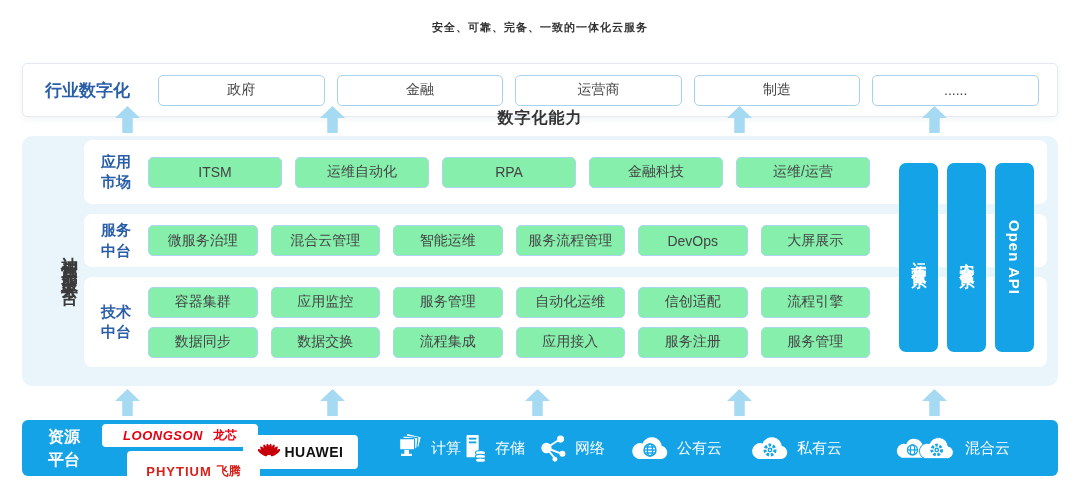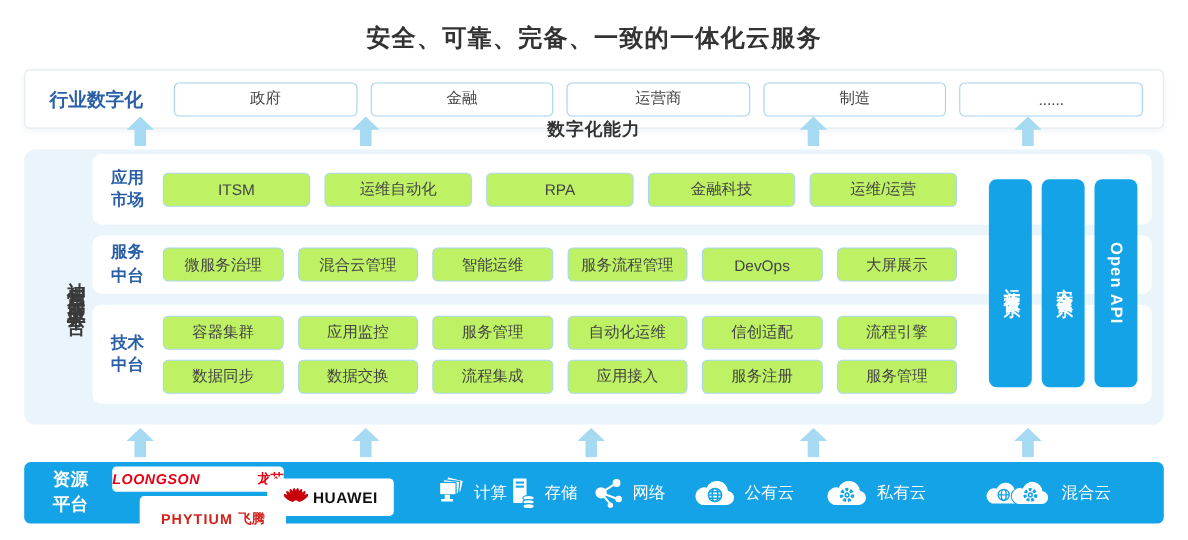--- a/index.html
+++ b/index.html
@@ -1,21 +1,21 @@
 <!DOCTYPE html>
 <html><head>
 <meta charset="utf-8">
 <style>
   html,body{margin:0;padding:0;background:#fff;}
   .canvas{position:relative;width:1080px;height:491px;background:#fff;overflow:hidden;
           font-family:"Liberation Sans","DejaVu Sans",sans-serif;}
 
   
   .page-title{position:absolute;top:20px;left:0;width:100%;text-align:center;
-              font-size:22px;font-weight:bold;color:#333;letter-spacing:1px;}
+              font-size:11px;font-weight:bold;color:#333;letter-spacing:1px;}
 
   
   .industry{position:absolute;left:22px;top:63px;width:1036px;height:54px;background:#fff;
             border:1px solid #e4eaef;border-radius:5px;box-shadow:0 2px 6px rgba(120,150,170,.12);
             display:flex;align-items:center;padding:0 12px;box-sizing:border-box;}
   .industry-label{color:#2a5fa8;font-weight:bold;font-size:17px;margin:0 22px 0 10px;white-space:nowrap;}
   .industry-chip{flex:1;height:29px;margin:0 6px;background:#fff;border:1px solid #a6d2ee;
                  border-radius:5px;display:flex;align-items:center;justify-content:center;
                  font-size:14px;color:#444;}
 
@@ -32,42 +32,42 @@
                  writing-mode:vertical-rl;text-orientation:upright;
                  font-size:17px;font-weight:bold;color:#3a3a3a;letter-spacing:4px;}
   .row{position:absolute;left:62px;width:963px;background:#fff;border-radius:8px;
        display:flex;align-items:center;padding:0 177px 0 12px;box-sizing:border-box;}
   .row-1{top:4px;height:64px;}
   .row-2{top:78px;height:53px;}
   .row-3{top:141px;height:90px;}
   .row-label{width:40px;margin-right:12px;flex-shrink:0;text-align:center;
              color:#2a5fa8;font-weight:bold;font-size:15px;line-height:1.35;word-break:break-all;}
   .chips{display:flex;gap:13px;flex:1;}
-  .chip{flex:1;height:29px;background:#bef264;border:1px solid #abd6f0;border-radius:5px;
+  .chip{flex:1;height:29px;background:#86efac;border:1px solid #abd6f0;border-radius:5px;
         display:flex;align-items:center;justify-content:center;font-size:14px;color:#444;
         white-space:nowrap;}
   .chip-lines{flex:1;display:flex;flex-direction:column;gap:9px;}
 
   
   .side-bar{position:absolute;top:27px;height:189px;width:39px;background:#13a3e6;
             border-radius:7px;display:flex;align-items:center;justify-content:center;
             color:#fff;font-weight:bold;font-size:15px;}
   .side-bar span{writing-mode:vertical-rl;}
   .side-bar .cjk{text-orientation:upright;letter-spacing:4px;}
   .side-bar .latin{letter-spacing:1px;}
   .bar-1{left:877px;} .bar-2{left:925px;} .bar-3{left:973px;}
 
   
   .resource{position:absolute;left:22px;top:420px;width:1036px;height:56px;
             background:#13a3e6;border-radius:6px;color:#fff;}
   .resource-label{position:absolute;left:26px;top:50%;transform:translateY(-50%);
                   width:36px;font-size:16px;font-weight:bold;line-height:1.45;word-break:break-all;}
   .logo-chip{position:absolute;background:#fff;border-radius:4px;display:flex;
              align-items:center;justify-content:center;}
-  .loongson{left:80px;top:4px;width:156px;height:23px;gap:10px;justify-content:space-between;}
+  .loongson{left:80px;top:4px;width:156px;height:23px;gap:10px;}
   .phytium{left:80px;top:31px;width:133px;height:40px;gap:5px;margin-left:25px;}
   .huawei{left:221px;top:15px;width:115px;height:34px;gap:5px;}
   .loongson .latin{color:#e60012;font-weight:bold;font-style:italic;font-size:13px;letter-spacing:0.5px;}
   .loongson .cjk{color:#e60012;font-weight:bold;font-size:12px;}
   .phytium .latin{color:#d4211a;font-weight:bold;font-size:13px;letter-spacing:1px;}
   .phytium .cjk{color:#d4211a;font-weight:bold;font-size:12px;}
   .huawei .latin{color:#111;font-weight:bold;font-size:14px;letter-spacing:0.5px;}
   .res-item{position:absolute;top:0;height:100%;display:flex;align-items:center;gap:7px;
             font-size:15px;white-space:nowrap;}
   .ri-1{left:372px;} .ri-2{left:438px;} .ri-3{left:516px;}

